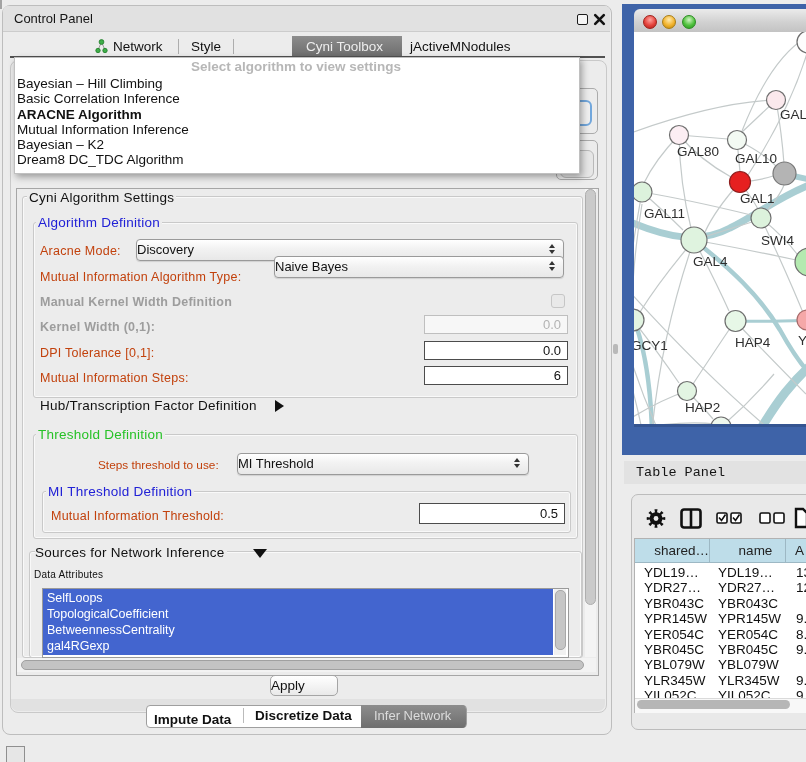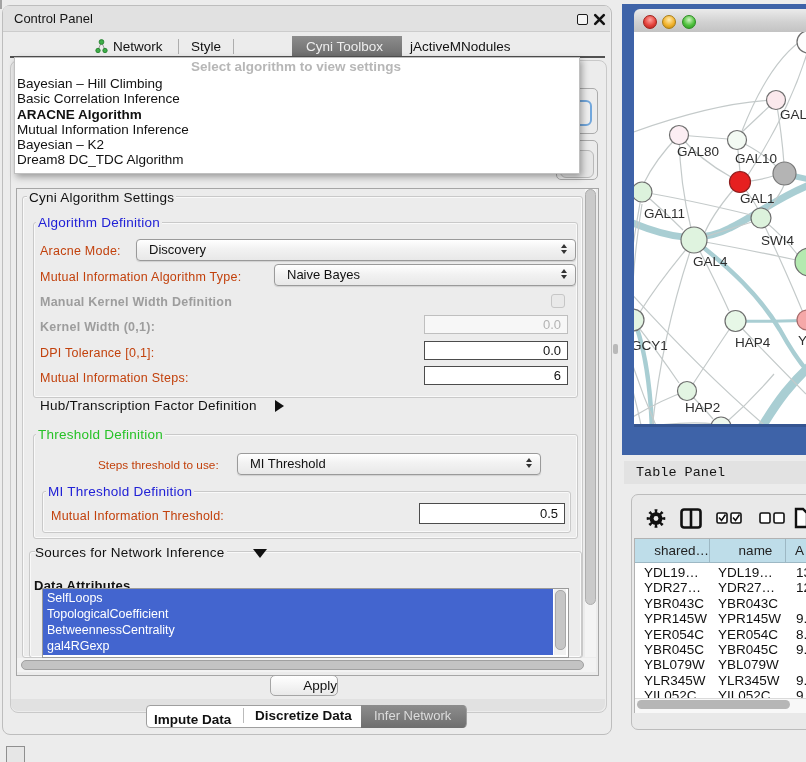--- a/index.html
+++ b/index.html
@@ -3,21 +3,21 @@
 <meta charset="utf-8">
 <style>
   html,body{margin:0;padding:0;}
   body{width:806px;height:762px;background:#ececec;font-family:"Liberation Sans",sans-serif;position:relative;overflow:hidden;}
   .abs{position:absolute;}
   .b{font-weight:bold;}
   .lbl{position:absolute;font-size:12.5px;font-weight:normal;color:#c2410c;white-space:nowrap;letter-spacing:0.25px;}
   .lblg{position:absolute;font-size:12.5px;font-weight:bold;color:#9d9d9d;white-space:nowrap;letter-spacing:0.25px;}
   .grp{position:absolute;border:1px solid #c9c9c9;border-radius:3px;box-shadow:inset 0 0 0 1px rgba(255,255,255,.7);}
   .gtitle{position:absolute;font-size:13.5px;background:#ececec;padding:0 2px;white-space:nowrap;line-height:13.5px;letter-spacing:0.25px;}
-  .combo{position:absolute;height:20px;border:1px solid #9a9a9a;border-radius:4px;background:linear-gradient(#ffffff,#f2f2f2 45%,#e8e8e8);font-size:13px;color:#111;line-height:20px;padding-left:12px;box-shadow:0 1px 1px rgba(0,0,0,.12);}
+  .combo{position:absolute;height:20px;border:1px solid #9a9a9a;border-radius:4px;background:linear-gradient(#ffffff,#f2f2f2 45%,#e8e8e8);font-size:13px;color:#111;line-height:20px;box-shadow:0 1px 1px rgba(0,0,0,.12);}
   .carr{position:absolute;right:7px;width:7px;}
   .carr .u{width:0;height:0;border-left:3.5px solid transparent;border-right:3.5px solid transparent;border-bottom:4.5px solid #333;margin:4px 0 2px 0;}
   .carr .d{width:0;height:0;border-left:3.5px solid transparent;border-right:3.5px solid transparent;border-top:4.5px solid #333;}
   .fld{position:absolute;height:17px;background:#fff;border:1px solid #4c4c4c;font-size:13px;color:#111;line-height:17px;text-align:right;padding-right:6px;}
   .fldd{position:absolute;height:17px;background:#f7f7f7;border:1px solid #bfbfbf;font-size:13px;color:#b3b3b3;line-height:17px;text-align:right;padding-right:6px;}
   .sep{position:absolute;width:1px;background:#adadad;}
 </style>
 </head>
 <body>
 
@@ -62,21 +62,21 @@
 
 <div class="grp" style="left:33px;top:222px;width:543px;height:174px;"></div>
 <div class="gtitle" style="left:36px;top:216px;color:#2121d6;">Algorithm Definition</div>
 
 <div class="lbl" style="left:40px;top:244px;">Aracne Mode:</div>
 <div class="combo" style="left:136px;top:239px;width:426px;">Discovery<div class="carr" style="top:0;">
       <div class="u"></div>
       <div class="d"></div>
     </div></div>
 <div class="lbl" style="left:40px;top:270px;">Mutual Information Algorithm Type:</div>
-<div class="combo" style="left:274px;top:264px;width:288px;">Naive Bayes<div class="carr" style="top:0;">
+<div class="combo" style="left:274px;top:256px;width:288px;">Naive Bayes<div class="carr" style="top:0;">
       <div class="u"></div>
       <div class="d"></div>
     </div></div>
 <div class="lblg" style="left:40px;top:295px;">Manual Kernel Width Definition</div>
 <div class="abs" style="left:551px;top:294px;width:12px;height:12px;background:#e9e9e9;border:1px solid #c6c6c6;border-radius:3px;"></div>
 <div class="lblg" style="left:40px;top:320px;">Kernel Width (0,1):</div>
 <div class="fldd" style="left:424px;top:315px;width:136px;">0.0</div>
 <div class="lbl" style="left:40px;top:346px;">DPI Tolerance [0,1]:</div>
 <div class="fld" style="left:424px;top:341px;width:136px;">0.0</div>
 <div class="lbl" style="left:40px;top:371px;">Mutual Information Steps:</div>
@@ -94,32 +94,32 @@
     </div></div>
 
 <div class="grp" style="left:42px;top:491px;width:527px;height:40px;"></div>
 <div class="gtitle" style="left:46px;top:485px;color:#2121d6;">MI Threshold Definition</div>
 <div class="lbl" style="left:51px;top:509px;">Mutual Information Threshold:</div>
 <div class="fld" style="left:419px;top:503px;width:138px;height:19px;line-height:19px;">0.5</div>
 
 <div class="grp" style="left:29px;top:551px;width:551px;height:105px;"></div>
 <div class="abs" style="left:35px;top:545px;font-size:13.5px;letter-spacing:0.25px;color:#111;background:#ececec;padding-right:2px;">Sources for Network Inference</div>
 <div class="abs" style="left:253px;top:549px;width:0;height:0;border-left:7px solid transparent;border-right:7px solid transparent;border-top:9px solid #111;z-index:5;"></div>
-<div class="abs" style="left:34px;top:569px;font-size:13px;letter-spacing:0.25px;font-weight:bold;color:#111;margin-top:9px;">Data Attributes</div>
+<div class="abs" style="left:34px;top:569px;font-size:10px;letter-spacing:0.25px;font-weight:normal;color:#111;">Data Attributes</div>
 
 <div class="abs" style="left:42px;top:588px;width:525px;height:68px;background:#fff;border:1px solid #9a9a9a;"></div>
 <div class="abs" style="left:43px;top:589px;width:510px;height:66px;background:#4365cf;"></div>
 <div class="abs" style="left:47px;top:590px;font-size:12.5px;color:#fff;line-height:16px;">SelfLoops<br>TopologicalCoefficient<br>BetweennessCentrality<br>gal4RGexp</div>
 <div class="abs" style="left:554px;top:589px;width:12px;height:66px;background:#f1f1f1;"></div>
 <div class="abs" style="left:555px;top:590px;width:9px;height:58px;background:#c6c6c6;border:1px solid #a8a8a8;border-radius:5px;"></div>
 
 <div class="abs" style="left:17px;top:658px;width:579px;height:14px;background:#f3f3f3;"></div>
 <div class="abs" style="left:21px;top:660px;width:561px;height:8px;background:#c3c3c3;border:1px solid #a0a0a0;border-radius:5px;"></div>
 
-<div class="abs" style="left:270px;top:675px;width:66px;height:19px;border:1px solid #a5a5a5;border-radius:5px;background:linear-gradient(#ffffff,#f2f2f2 60%,#e9e9e9);font-size:13.5px;color:#111;text-align:right;line-height:19px;">Apply</div>
+<div class="abs" style="left:270px;top:675px;width:66px;height:19px;border:1px solid #a5a5a5;border-radius:5px;background:linear-gradient(#ffffff,#f2f2f2 60%,#e9e9e9);font-size:13.5px;color:#111;text-align:left;line-height:19px;">Apply</div>
 
 <div class="abs" style="left:11px;top:699px;width:594px;height:12px;background:#e1e1e1;border-radius:0 0 7px 7px;"></div>
 <div class="abs" style="left:146px;top:705px;width:319px;height:21px;background:#fff;border:1px solid #9e9e9e;border-radius:4px;"></div>
 <div class="abs" style="left:154px;top:712px;font-size:13.5px;font-weight:bold;color:#111;">Impute Data</div>
 <div class="sep" style="left:243px;top:708px;height:15px;background:#bbb;"></div>
 <div class="abs" style="left:255px;top:708px;font-size:13.5px;font-weight:bold;color:#111;">Discretize Data</div>
 <div class="abs" style="left:361px;top:705px;width:105px;height:23px;background:linear-gradient(#8d8d8d,#6e6e6e);border-radius:0 4px 4px 0;"></div>
 <div class="abs" style="left:374px;top:708px;font-size:13px;color:#dcdcdc;text-align:right;">Infer Network</div>
 
 <div class="abs" style="left:6px;top:746px;width:17px;height:16px;border:1px solid #8f8f8f;background:#e6e6e6;"></div>

